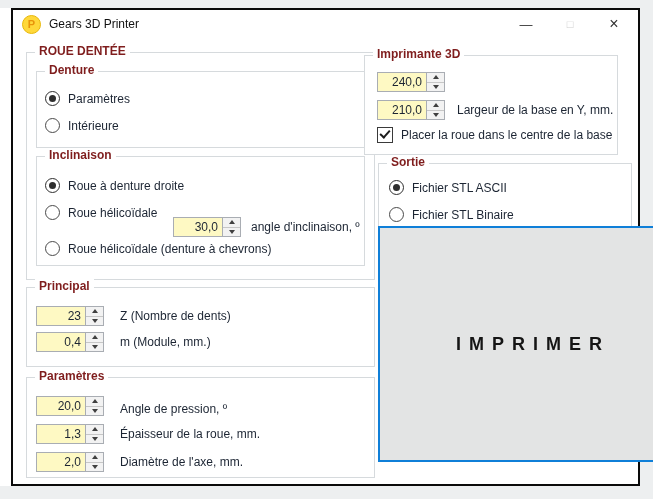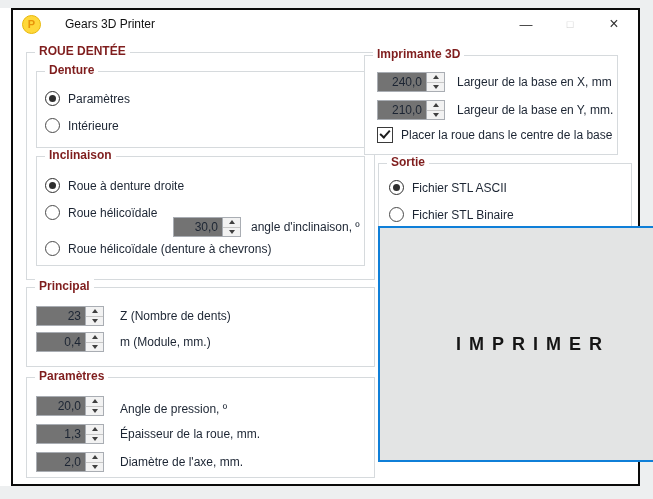--- a/index.html
+++ b/index.html
@@ -2,39 +2,39 @@
 <html><head>
 <meta charset="utf-8">
 <style>
   html,body{margin:0;padding:0;}
   body{font-family:"Liberation Sans","DejaVu Sans",sans-serif;}
   .screen{position:relative;width:653px;height:499px;background:#edeff0;overflow:hidden;}
   .left-strip{position:absolute;left:0;top:8px;width:11px;height:478px;background:#ffffff;}
   .window{position:absolute;left:11px;top:8px;width:625px;height:474px;background:#ffffff;border:2px solid #0a0a0a;}
   .titlebar{position:absolute;left:13px;top:10px;width:625px;height:28px;background:#ffffff;display:flex;align-items:center;}
   .app-icon{width:17px;height:17px;border-radius:50%;background:#ffd83a;border:1px solid #e8b80a;margin-left:9px;display:flex;align-items:center;justify-content:center;font-size:11px;font-weight:bold;color:#e8940a;}
-  .title-text{margin-left:24px;font-size:12px;color:#111;}
+  .title-text{margin-left:8px;font-size:12px;color:#111;}
   .win-controls{margin-left:auto;display:flex;align-items:center;height:100%;}
   .win-btn{width:44px;height:100%;display:flex;align-items:center;justify-content:center;font-size:13px;color:#333;}
   .win-btn.max{color:#cfcfcf;font-size:11px;}
   .win-btn.close{font-size:16px;margin-right:2px;}
 
   .groupbox{position:absolute;border:1px solid #d6dadd;background:#ffffff;}
   .group-title{position:absolute;top:-9px;left:8px;background:#ffffff;padding:0 4px;font-size:12px;font-weight:bold;color:#7f1d1d;white-space:nowrap;}
 
   .row{position:absolute;left:0;display:flex;align-items:center;}
   .lbl{font-size:12px;color:#1c2533;white-space:nowrap;}
 
   .radio{width:13px;height:13px;border-radius:50%;border:1px solid #4a4a4a;background:#fff;flex:0 0 auto;display:flex;align-items:center;justify-content:center;}
   .radio.checked{border:1px solid #2e2e2e;}
   .radio.checked::after{content:"";width:7px;height:7px;border-radius:50%;background:#2e2e2e;}
   .radio-gap{margin-left:8px;}
 
   .spinner{display:flex;align-items:stretch;height:20px;flex:0 0 auto;}
-  .spin-value{width:44px;background:#737373;border:1px solid #a9adb3;border-right:none;font-size:12px;color:#1c2533;display:flex;align-items:center;justify-content:flex-end;padding-right:4px;}
+  .spin-value{width:44px;background:#fef9c3;border:1px solid #a9adb3;border-right:none;font-size:12px;color:#1c2533;display:flex;align-items:center;justify-content:flex-end;padding-right:4px;}
   .spin-btns{width:17px;display:flex;flex-direction:column;border:1px solid #a9adb3;}
   .spin-half{flex:1;background:#f2f2f2;display:flex;align-items:center;justify-content:center;}
   .spin-half.up{border-bottom:1px solid #c6c6c6;}
   .tri-up{width:0;height:0;border-left:3px solid transparent;border-right:3px solid transparent;border-bottom:4px solid #3f3f3f;}
   .tri-down{width:0;height:0;border-left:3px solid transparent;border-right:3px solid transparent;border-top:4px solid #3f3f3f;}
 
   .checkbox{width:14px;height:14px;background:#fff;border:1px solid #3a3a3a;flex:0 0 auto;position:relative;}
   .checkbox.checked::after{content:"";position:absolute;left:2px;top:2px;width:8px;height:4px;border-left:2px solid #1c1c1c;border-bottom:2px solid #1c1c1c;transform:rotate(-48deg);}
 
   .print-button{position:absolute;left:378px;top:226px;width:302px;height:236px;background:#e3e4e4;border:2px solid #0f7fd8;box-sizing:border-box;display:flex;align-items:center;justify-content:center;}
@@ -190,21 +190,20 @@
         <span class="spin-value">240,0</span>
         <span class="spin-btns">
           <span class="spin-half up">
               <span class="tri-up"></span>
             </span>
           <span class="spin-half">
               <span class="tri-down"></span>
             </span>
         </span>
       </div>
-      <span class="lbl" style="margin-left:12px;">Largeur de la base en X, mm</span>
     </div>
     <div class="row" style="top:44px;left:12px;">
       <div class="spinner">
         <span class="spin-value">210,0</span>
         <span class="spin-btns">
           <span class="spin-half up">
               <span class="tri-up"></span>
             </span>
           <span class="spin-half">
               <span class="tri-down"></span>

